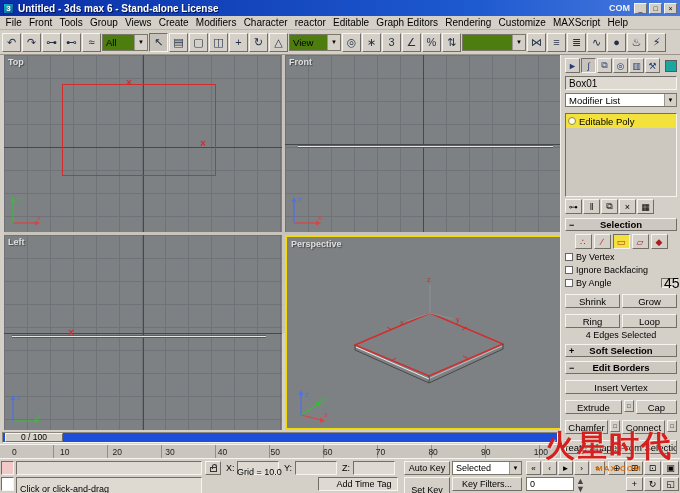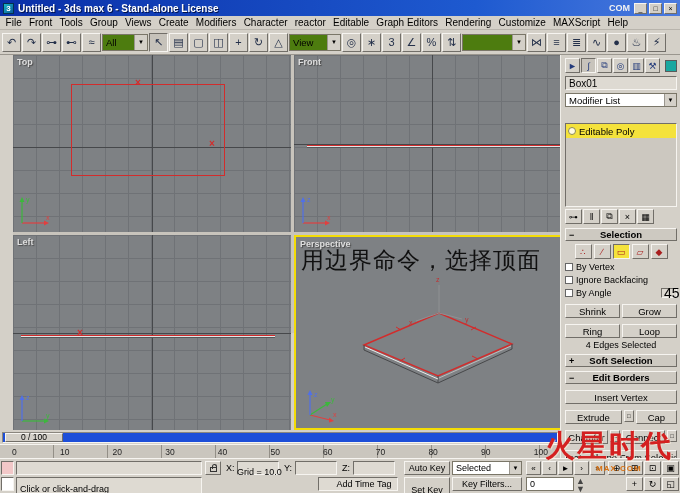--- a/index.html
+++ b/index.html
@@ -20,21 +20,21 @@
   .menu-item{padding:0 3.6px;font-size:10px;height:13px;display:flex;align-items:center;white-space:nowrap}
 
   
   .toolbar{position:absolute;left:0;top:30px;width:680px;height:25px;background:#d4d0c8;display:flex;align-items:center;padding:0 2px;gap:1px;border-bottom:1px solid #9a968e}
   .tb-icon{width:19px;height:19px;display:flex;align-items:center;justify-content:center;font-size:11px;color:#24304a;flex:none}
   .tb-icon.pressed{border-color:#716e68 #f6f4f0 #f6f4f0 #716e68;background:#c6c2ba}
   .tb-combo{height:17px;background:#4d7c0f;border:1px solid #7a7668;display:flex;align-items:center;font-size:9.5px;padding-left:3px;flex:none}
   .tb-combo .arrow{margin-left:auto;width:13px;height:100%;background:#d4d0c8;border-left:1px solid #9a968e;display:flex;align-items:center;justify-content:center;font-size:6px}
 
   
-  .viewports{position:absolute;left:13px;top:55px;width:560px;height:278px;background:#c8c4bc}
+  .viewports{position:absolute;left:4px;top:55px;width:560px;height:278px;background:#c8c4bc}
   .viewport{position:absolute;background-color:#7e8184;background-image:linear-gradient(to right,#6f7276 1px,transparent 1px),linear-gradient(to bottom,#6f7276 1px,transparent 1px);background-size:23px 23px;overflow:hidden}
   #vp-top{left:0;top:0;width:278px;height:177px}
   #vp-front{left:281px;top:0;width:279px;height:177px}
   #vp-left{left:0;top:180px;width:278px;height:195px}
   #vp-persp{left:281px;top:180px;width:279px;height:195px;background-image:none;border:2px solid #f3dc05}
   .vp-label{position:absolute;left:4px;top:2px;font-size:9px;font-weight:bold;color:#dedede;text-shadow:1px 1px 1px #4a4a4a;z-index:6}
   .vaxis-v{position:absolute;top:0;bottom:0;width:1px;background:#46484b}
   .vaxis-h{position:absolute;left:0;right:0;height:1px;background:#46484b}
   .top-square{position:absolute;left:58px;top:29px;width:154px;height:92px;border:1px solid #d22c2c}
   .red-x{position:absolute;color:#d22c2c;font-size:10px;font-weight:bold;line-height:1;z-index:5}
@@ -45,21 +45,21 @@
 
   
   .cmdpanel{position:absolute;left:560px;top:55px;width:120px;height:403px;background:#d4d0c8;border-left:1px solid #f0eee8;padding:2px 3px 0 4px}
   .cp-tabs{display:flex;align-items:center;height:17px;gap:1px}
   .cp-tab{width:15px;height:15px;font-size:9px;display:flex;align-items:center;justify-content:center;color:#233a7a;flex:none}
   .cp-tab.active{border-color:#716e68 #f6f4f0 #f6f4f0 #716e68;background:#c8c4bc}
   .color-swatch{width:12px;height:12px;background:#1aa7a0;border:1px solid #5a5a5a;margin-left:auto}
   .cp-field{height:14px;font-size:10px;padding-left:3px;display:flex;align-items:center;margin-top:2px}
   .cp-combo{height:14px;background:#fff;border:1px solid #7a7668;display:flex;align-items:center;font-size:9.5px;padding-left:3px;margin-top:3px}
   .cp-combo .arrow{margin-left:auto;width:12px;height:100%;background:#d4d0c8;border-left:1px solid #9a968e;display:flex;align-items:center;justify-content:center;font-size:6px}
-  .cp-stack{height:84px;background:#ccc8c0;margin-top:16px;overflow:hidden}
+  .cp-stack{height:84px;background:#ccc8c0;margin-top:6px;overflow:hidden}
   .stack-row{display:flex;align-items:center;height:14px;padding:0 2px;font-size:9.5px;background:#f4e23c}
   .bulb{width:8px;height:8px;border-radius:50%;background:#fffbe2;border:1px solid #8a8a52;margin-right:3px;flex:none}
   .stack-tools{display:flex;gap:1px;margin-top:2px}
   .stack-tool{width:17px;height:15px;display:flex;align-items:center;justify-content:center;font-size:9px;flex:none}
   .rollout{height:13px;margin-top:4px;background:#cdc9c1;display:flex;align-items:center;justify-content:center;font-weight:bold;font-size:9.5px;position:relative;border:1px solid;border-color:#f6f4f0 #716e68 #716e68 #f6f4f0}
   .rollout .pm{position:absolute;left:3px;font-weight:bold;font-size:9px}
   .subobj-row{display:flex;gap:2px;justify-content:center;margin-top:3px}
   .subobj{width:17px;height:15px;display:flex;align-items:center;justify-content:center;font-size:9px;color:#a81e1e;flex:none}
   .subobj.active{border-color:#716e68 #f6f4f0 #f6f4f0 #716e68;background:#f4e23c}
   .cb-row{display:flex;align-items:center;gap:3px;margin-top:2px;font-size:9px;height:11px}
@@ -219,21 +219,20 @@
         <polygon points="27,27.5 32,30 27,32.5" fill="#3cb83c"></polygon>
         <text x="29" y="27" fill="#3cb83c" font-size="7">y</text>
         <line x1="5" y1="30" x2="5" y2="9" stroke="#5070e8" stroke-width="1.2"></line>
         <polygon points="2.5,9 5,4 7.5,9" fill="#5070e8"></polygon>
         <text x="9" y="9" fill="#5070e8" font-size="7">z</text>
       </svg>
     </div>
 
     <div class="viewport" id="vp-persp">
       <span class="vp-label">Perspective</span>
-      <div class="persp-note">用边界命令，选择顶面</div>
       <svg class="persp-svg" width="275" height="191" viewBox="0 0 275 191">
         <path d="M68 108 L143 76 L216 107 L142 139 Z" fill="none" stroke="#d22c2c" stroke-width="1.4"></path>
         <path d="M68 108 L68 113 L142 146 L142 139 M216 107 L216 112 L142 146" fill="none" stroke="#47484a" stroke-width="1"></path>
         <path d="M69 110 L142 142" stroke="#ececec" stroke-width="1" fill="none"></path>
         <path d="M215 109 L143 141" stroke="#bdbdbd" stroke-width="1" fill="none"></path>
         <path d="M100 90 l5 3 M180 90 l-5 3 M104 124 l5 -3 M182 122 l-6 -3" stroke="#d22c2c" stroke-width="1" fill="none"></path>
         <path d="M143 76 L143 48 M143 76 L120 84 M143 76 L166 82" stroke="#8f9193" stroke-width="1" fill="none"></path>
         <text x="140" y="45" fill="#c03030" font-size="7">z</text>
         <text x="113" y="88" fill="#c03030" font-size="7">x</text>
         <text x="169" y="85" fill="#c03030" font-size="7">y</text>

